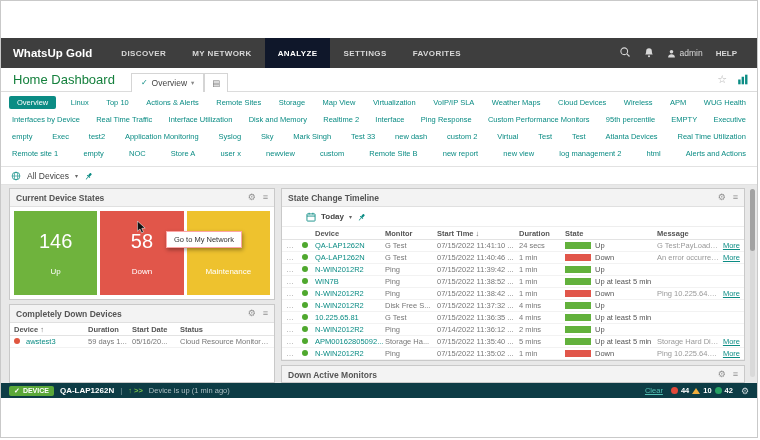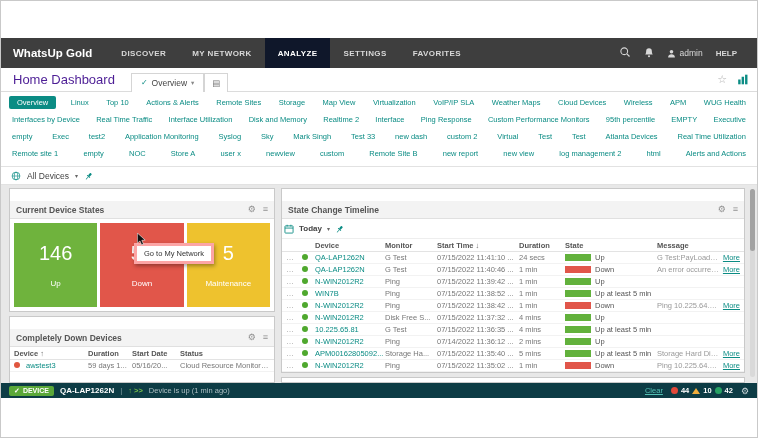--- a/index.html
+++ b/index.html
@@ -12,21 +12,21 @@
   .brand { color:#fff; font-size:11.5px; font-weight:bold; padding:0 16px 0 12px; display:flex; align-items:center; white-space:nowrap; }
   .nav-items { display:flex; align-items:stretch; }
   .nav-item { padding:0 13px; display:flex; align-items:center; color:#d8d8d8; font-size:8px; font-weight:bold; letter-spacing:.4px; cursor:pointer; white-space:nowrap; }
   .nav-item.active { background:#0f172a; color:#fff; }
   .topnav-right { margin-left:auto; display:flex; align-items:center; gap:13px; padding-right:20px; }
   .help { color:#d8d8d8; font-size:8px; font-weight:bold; }
   .admin { color:#d8d8d8; font-size:8.5px; display:flex; align-items:center; gap:4px; }
 
   
   .header-row { height:24px; display:flex; align-items:center; padding:0 8px; border-bottom:1px solid #dcdcdc; background:#fff; }
-  .page-title { font-size:13px; color:#4c1d95; padding:0 4px; }
+  .page-title { font-size:13px; color:#15803d; padding:0 4px; }
   .tabs { display:flex; align-items:flex-end; margin-left:12px; height:24px; }
   .tab { display:flex; align-items:center; gap:4px; border:1px solid #d5d5d5; border-bottom:none; background:#fff; padding:4px 9px 4px; font-size:8.5px; color:#444; }
   .tab .chk { color:#0b8c84; font-size:8px; }
   .tab .crt { color:#888; font-size:6.5px; }
   .tab.icon-tab { padding:4px 7px; color:#777; font-size:8.5px; }
   .header-right { margin-left:auto; display:flex; align-items:center; gap:10px; }
   .star { color:#b5b5b5; font-size:11px; cursor:pointer; }
 
   
   .views { padding:2px 8px 4px; border-bottom:1px solid #e2e2e2; background:#fff; }
@@ -37,31 +37,31 @@
   
   .filter-bar { height:18px; display:flex; align-items:center; gap:6px; padding:0 10px; background:#fff; border-bottom:1px solid #e2e2e2; }
   .filter-label { font-size:8.5px; color:#444; cursor:pointer; }
   .filter-caret { font-size:6px; color:#666; }
 
   
   .content { position:relative; height:198px; background:#e8e8e8; display:flex; gap:6px; padding:3px 12px 0 8px; }
   .left-col { width:266px; flex:none; display:flex; flex-direction:column; gap:4px; }
   .right-col { flex:1; min-width:0; display:flex; flex-direction:column; gap:4px; }
   .panel { background:#fff; border:1px solid #c9c9c9; display:flex; flex-direction:column; overflow:hidden; }
-  .panel-header { height:18px; flex:none; background:#f3f3f3; border-bottom:1px solid #e0e0e0; display:flex; align-items:center; padding:0 6px; gap:6px;margin-top:12px; }
+  .panel-header { height:18px; flex:none; background:#f3f3f3; border-bottom:1px solid #e0e0e0; display:flex; align-items:center; padding:0 6px; gap:6px; }
   .panel-title { font-size:8.5px; font-weight:bold; color:#555; white-space:nowrap; }
   .ph-icons { margin-left:auto; display:flex; gap:7px; align-items:center; color:#909090; font-size:9px; }
   .ph-icons span { cursor:pointer; line-height:1; }
 
   
   .tiles { position:relative; display:flex; gap:3px; padding:4px; height:92px; flex:none; }
   .tile { flex:1; display:flex; flex-direction:column; align-items:center; justify-content:center; color:#fff; cursor:pointer; }
   .tile-count { font-size:20px; line-height:1; margin-bottom:16px; }
   .tile-label { font-size:8px; }
-  .tooltip { position:absolute; left:124px; top:24px; background:#fff; border:3px solid #fca5a5; box-shadow:1px 2px 4px rgba(0,0,0,.35); padding:3px 7px; font-size:7.5px; color:#333; white-space:nowrap; z-index:5; }
+  .tooltip { position:absolute; left:156px; top:24px; background:#fff; border:1px solid #fca5a5; box-shadow:1px 2px 4px rgba(0,0,0,.35); padding:3px 7px; font-size:7.5px; color:#333; white-space:nowrap; z-index:5; }
   .cursor-icon { position:absolute; left:127px; top:13px; z-index:6; }
 
   
   .table-head { display:grid; align-items:center; font-size:7.5px; font-weight:bold; color:#555; border-bottom:1px solid #e3e3e3; height:13px; padding:0 4px; flex:none; }
   .t-row { display:grid; align-items:center; height:12px; padding:0 4px; font-size:7.5px; border-bottom:1px solid #f2f2f2; }
   .dd-grid { grid-template-columns:12px 62px 44px 48px minmax(0,1fr); }
   .tl-grid { grid-template-columns:16px 13px 70px 52px 82px 46px 92px minmax(0,1fr); }
   .sort { margin-left:2px; color:#666; }
   .link { color:#0b8c84; cursor:pointer; }
   .gray { color:#777; }
@@ -71,21 +71,21 @@
   .dot.red { background:#e0563f; }
   .menu-dots { color:#999; font-size:8px; }
   .state { display:flex; align-items:center; gap:4px; min-width:0; }
   .state-bar { width:26px; height:7px; flex:none; display:inline-block; }
   .state-bar.up { background:#62b13c; }
   .state-bar.down { background:#e1564a; }
   .state-text { font-size:7.5px; color:#555; white-space:nowrap; overflow:hidden; }
   .msg { display:flex; align-items:center; min-width:0; color:#999; }
   .msg-text { overflow:hidden; white-space:nowrap; text-overflow:ellipsis; }
   .more { color:#0b8c84; text-decoration:underline; margin-left:3px; flex:none; cursor:pointer; }
-  .tl-toolbar { height:20px; flex:none; display:flex; align-items:center; gap:5px; padding:0 2px; border-bottom:1px solid #eee; }
+  .tl-toolbar { height:20px; flex:none; display:flex; align-items:center; gap:5px; padding:0 24px; border-bottom:1px solid #eee; }
   .today { font-size:8px; font-weight:bold; color:#444; cursor:pointer; }
   .tl-body, .dd-body { overflow:hidden; flex:1; }
 
   
   .statusbar { height:15px; background:#0d3c45; display:flex; align-items:center; gap:6px; padding:0 8px; }
   .dev-badge { background:#5ba839; color:#fff; font-size:7px; font-weight:bold; border-radius:2px; padding:1px 5px; display:flex; align-items:center; gap:3px; cursor:pointer; }
   .dev-name { color:#fff; font-size:8px; font-weight:bold; cursor:pointer; }
   .sb-sep { color:#7f9aa0; font-size:8px; }
   .sb-arrow { color:#79c14c; font-size:7.5px; font-weight:bold; }
   .sb-text { color:#aebfc3; font-size:7.5px; }

